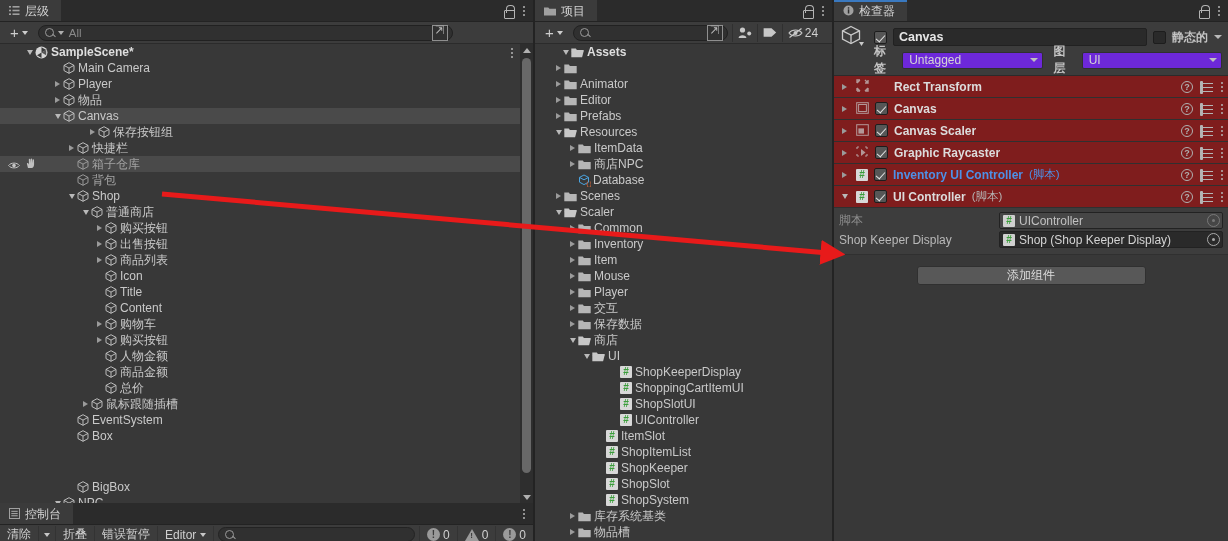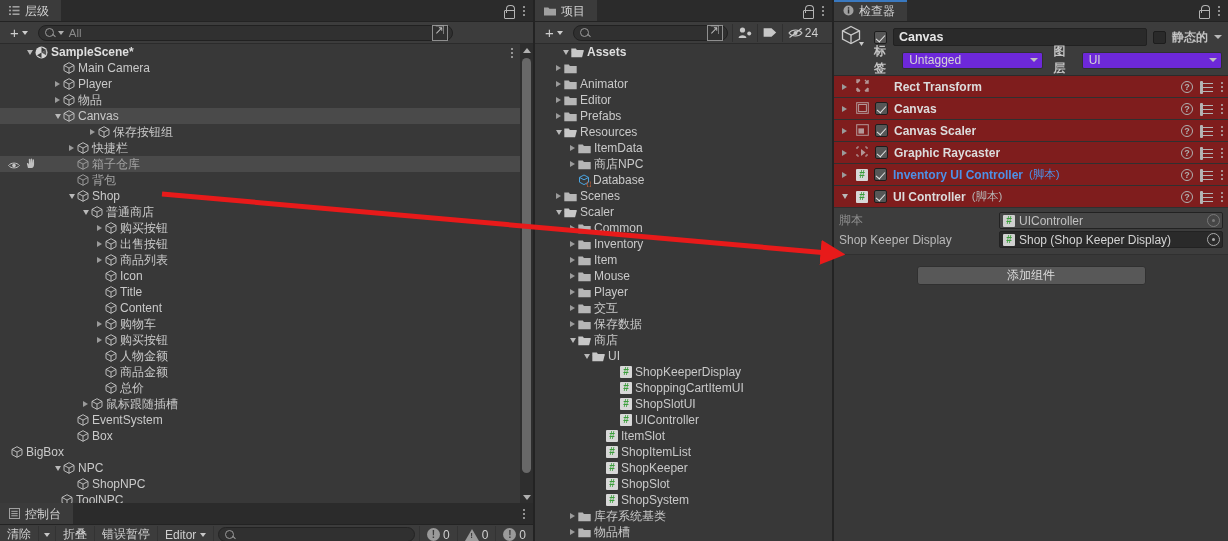--- a/index.html
+++ b/index.html
@@ -486,21 +486,21 @@
           <span class="tri none"></span>
           <span class="cube">
             <svg width="12" height="12" viewBox="0 0 12 12">
               <path d="M6 0.7 L11 3.4 L11 8.6 L6 11.3 L1 8.6 L1 3.4 Z" fill="none" stroke="currentColor" stroke-width="0.9"></path>
               <path d="M1 3.4 L6 6.1 L11 3.4" fill="none" stroke="currentColor" stroke-width="0.9"></path>
               <path d="M6 6.1 L6 11.3" fill="none" stroke="currentColor" stroke-width="0.9"></path>
             </svg>
           </span>
           <span class="label">Box</span>
         </div>
-        <div class="row" style="">
+        <div class="row" style="padding-left:66px;margin-top:35px;">
           <span class="tri none"></span>
           <span class="cube">
             <svg width="12" height="12" viewBox="0 0 12 12">
               <path d="M6 0.7 L11 3.4 L11 8.6 L6 11.3 L1 8.6 L1 3.4 Z" fill="none" stroke="currentColor" stroke-width="0.9"></path>
               <path d="M1 3.4 L6 6.1 L11 3.4" fill="none" stroke="currentColor" stroke-width="0.9"></path>
               <path d="M6 6.1 L6 11.3" fill="none" stroke="currentColor" stroke-width="0.9"></path>
             </svg>
           </span>
           <span class="label">BigBox</span>
         </div>

